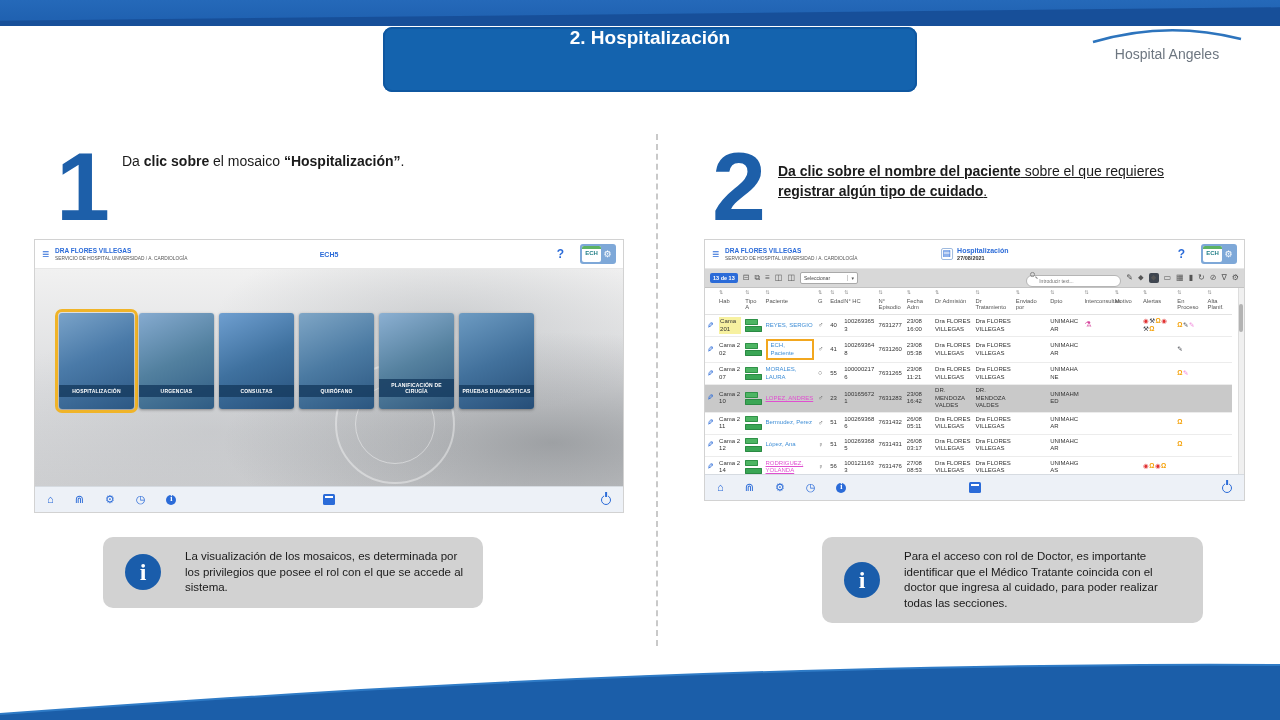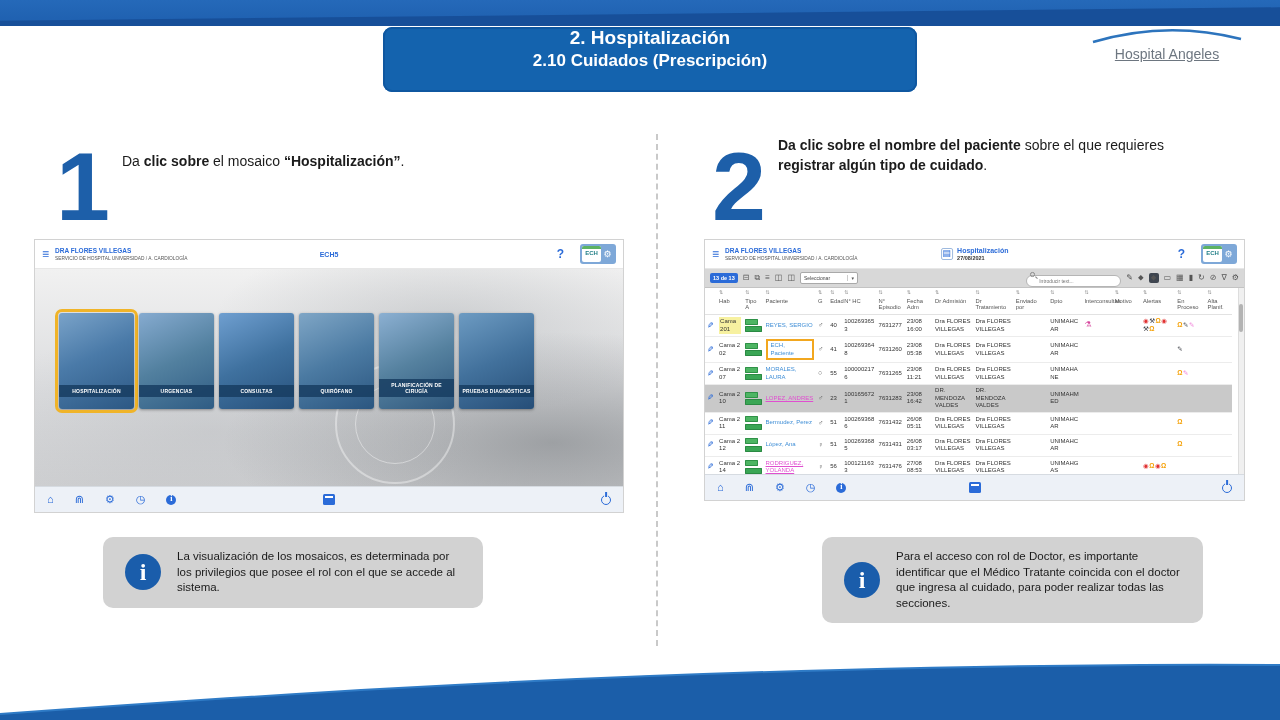--- a/index.html
+++ b/index.html
@@ -9,40 +9,40 @@
 
   
   .topbar { position:absolute; left:0; top:0; width:1280px; height:26px;
             background:linear-gradient(180deg,#2569b9 0%,#1e5fae 100%); }
   .topbar .wedge { position:absolute; inset:0; background:#174f99;
             clip-path:polygon(0 80%, 100% 28%, 100% 100%, 0 100%); }
 
   
   .titlebox { position:absolute; left:383px; top:27px; width:534px; height:65px;
               background:#1463ae; border-radius:9px; color:#fff; text-align:center;
-              display:flex; flex-direction:column; justify-content:flex-start; gap:2px;
+              display:flex; flex-direction:column; justify-content:space-between; gap:2px;
               box-shadow:inset 0 0 0 2px #0f57a0; }
   .titlebox .l1 { font-size:19px; font-weight:bold; }
   .titlebox .l2 { font-size:17px; font-weight:bold; }
 
   
   .logo { position:absolute; right:28px; top:28px; width:170px; text-align:center; }
   .logo svg { display:block; margin:0 auto; }
   .logo .mono { font-size:27px; font-weight:bold; color:#1c63b0; letter-spacing:-2px; line-height:1; }
-  .logo .lname { font-size:14px; color:#6d7680; margin-top:2px;text-decoration:underline; }
+  .logo .lname { font-size:14px; color:#6d7680; margin-top:2px; }
 
   
   .vdash { position:absolute; left:656px; top:134px; height:512px; border-left:2px dashed #c9c9c9; }
 
   
   .stepnum { position:absolute; font-size:97px; font-weight:bold; color:#1d5fa9; line-height:.85; }
   #n1 { left:56px; top:146px; } #n2 { left:712px; top:146px; }
   .steptext { position:absolute; font-size:14px; color:#1c1c1c; line-height:1.4; }
   #t1 { left:122px; top:152px; width:360px; }
-  #t2 { left:778px; top:136px; width:420px; }
+  #t2 { left:778px; top:162px; width:420px;text-decoration:underline; }
 
   
   .appwin { position:absolute; background:#fff; box-shadow:0 0 0 1px #d2d2d2; overflow:hidden; }
   #app1 { left:35px; top:240px; width:588px; height:272px; }
   #app2 { left:705px; top:240px; width:539px; height:260px; display:flex; flex-direction:column; }
 
   .apphead { height:29px; background:#fff; border-bottom:1px solid #e7e7e7;
              display:flex; align-items:center; padding:0 7px; position:relative; flex:none; }
   .burger { color:#2b6bd8; font-size:12px; font-weight:bold; line-height:1; }
   .uinfo { margin-left:6px; }
@@ -155,37 +155,36 @@
   .vthumb { position:absolute; top:16px; right:1px; width:4px; height:28px; background:#b3b3b3; border-radius:2px; }
 
   
   .callout { position:absolute; background:#d2d2d2; border-radius:10px; display:flex;
              align-items:center; gap:16px; padding:12px 18px 12px 22px; }
   #c1 { left:103px; top:537px; width:380px; min-height:70px; }
   #c2 { left:822px; top:537px; width:381px; min-height:82px; }
   .cico { width:36px; height:36px; border-radius:50%; background:#1a5dab; color:#fff; flex:none;
           display:flex; align-items:center; justify-content:center;
           font-family:"Liberation Serif",serif; font-weight:bold; font-size:24px; line-height:1; }
-  .ctext { font-size:11.5px; color:#1a1a1a; line-height:1.35; }
+  .ctext { font-size:11.5px; color:#1a1a1a; line-height:1.35;margin-left:8px; }
 
   
   .bottom { position:absolute; left:0; bottom:0; width:1280px; height:68px; }
 </style>
 </head>
 <body>
 
 <div class="slide">
 
   <div class="topbar">
       <div class="wedge"></div>
     </div>
 
   <div class="titlebox">
     <div class="l1">2. Hospitalización</div>
-    <div class="l2">2.10 Cuidados (Prescripción)</div>
   </div>
 
   <div class="logo">
     <svg width="160" height="16">
       <path d="M6,14 Q80,-8 154,11" stroke="#2d74bd" stroke-width="2.5" fill="none"></path>
     </svg>
     <div class="lname">Hospital Angeles</div>
   </div>
 
   <div class="vdash"></div>

